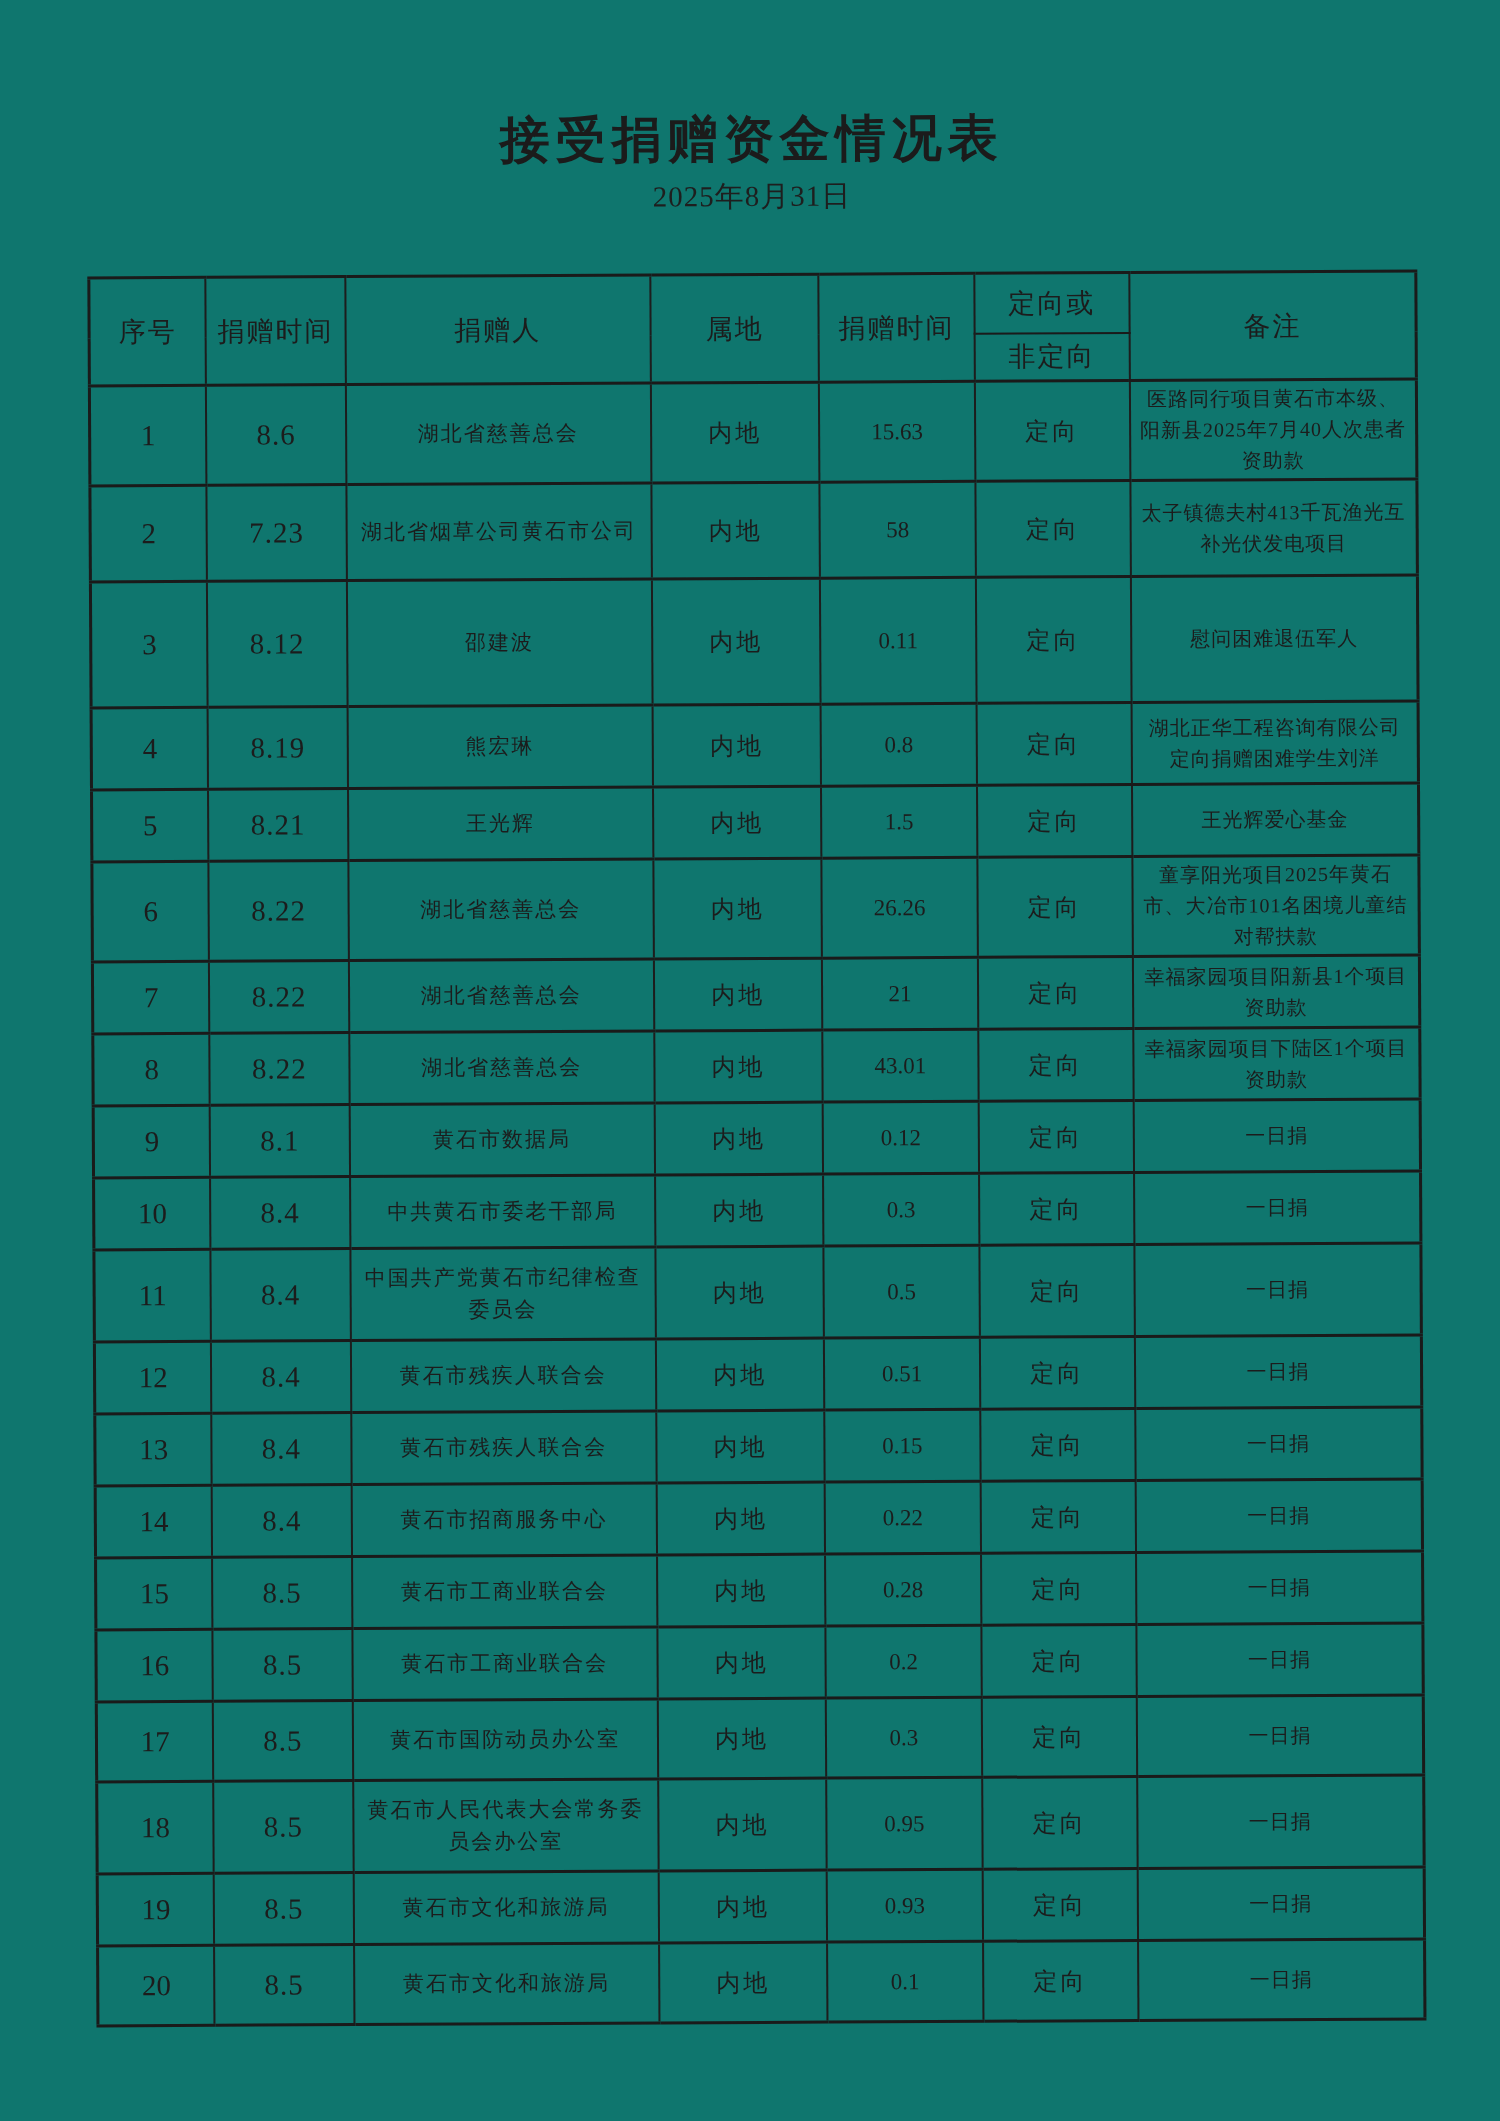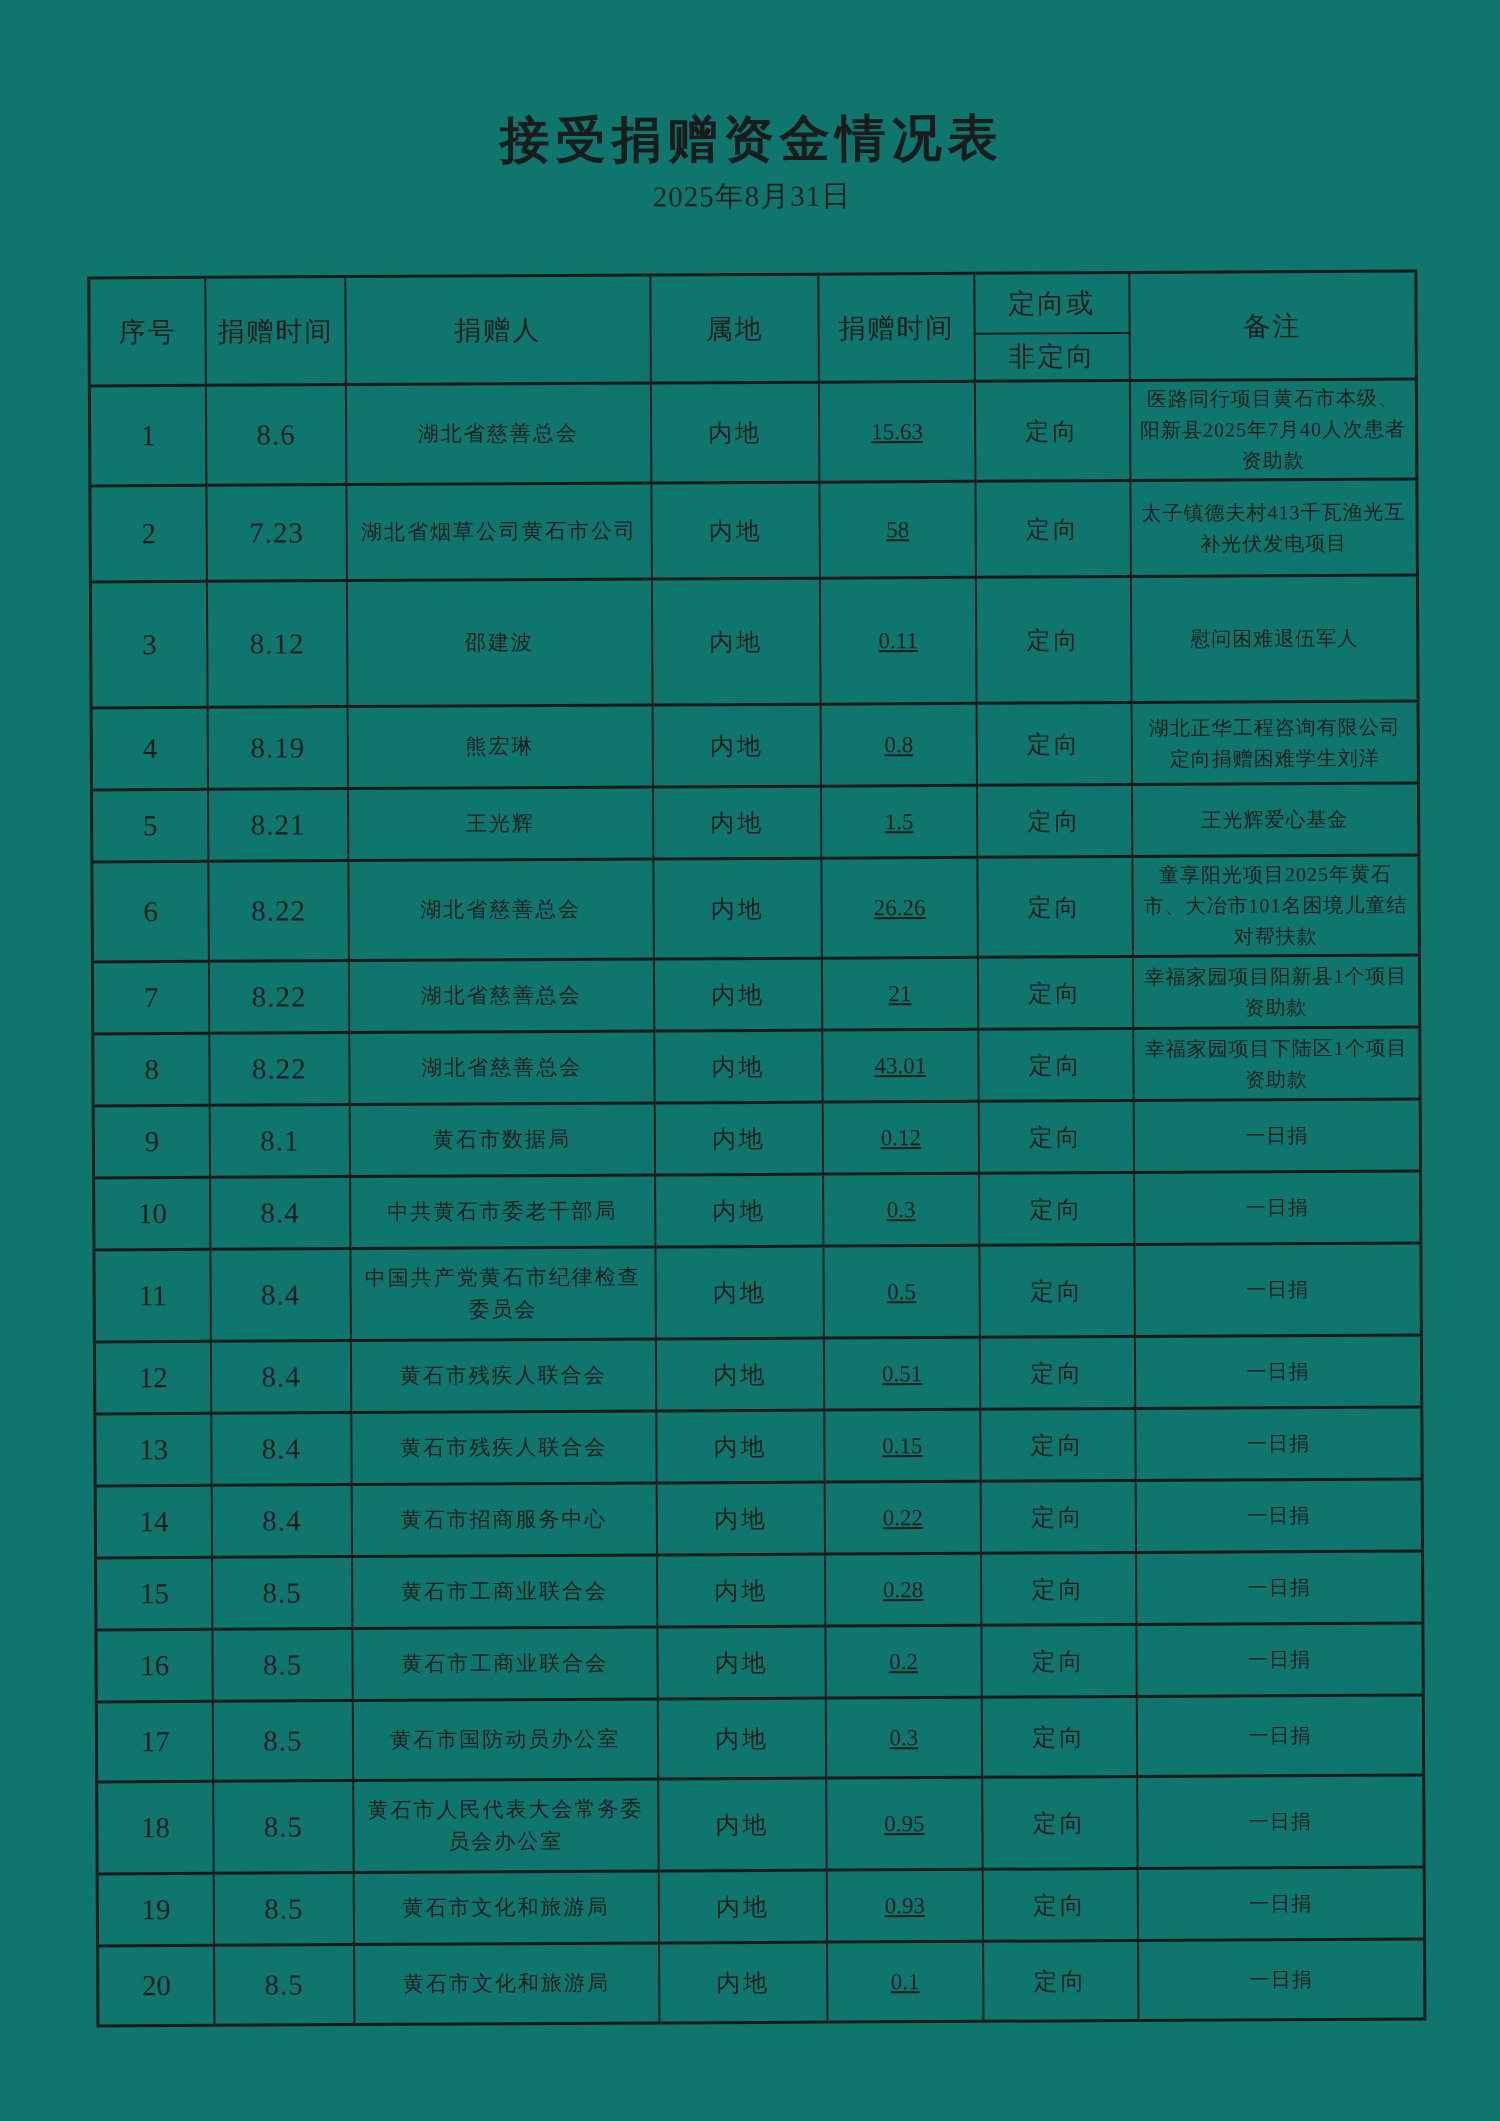--- a/index.html
+++ b/index.html
@@ -73,21 +73,21 @@
   tbody tr:nth-child(6)  { height: 86px; }
   tbody tr:nth-child(11) { height: 92px; }
   tbody tr:nth-child(17) { height: 80px; }
   tbody tr:nth-child(18) { height: 92px; }
   tbody tr:nth-child(20) { height: 80px; }
 
   td.c-no     { font-size: 29px; }
   td.c-time   { font-size: 29px; letter-spacing: 1px; }
   td.c-donor  { font-size: 21px; letter-spacing: 2px; line-height: 1.5; }
   td.c-region { font-size: 24px; letter-spacing: 3px; }
-  td.c-amount { font-size: 23px; text-decoration: underline; }
+  td.c-amount { font-size: 23px; }
   td.c-type   { font-size: 24px; letter-spacing: 3px; }
   td.c-remark { font-size: 20px; line-height: 1.55; letter-spacing: 1px; }
 </style>
 </head>
 <body>
 
 <div class="sheet">
   <div class="sheet-inner">
     <h1 class="doc-title">接受捐赠资金情况表</h1>
     <div class="doc-date">2025年8月31日</div>

